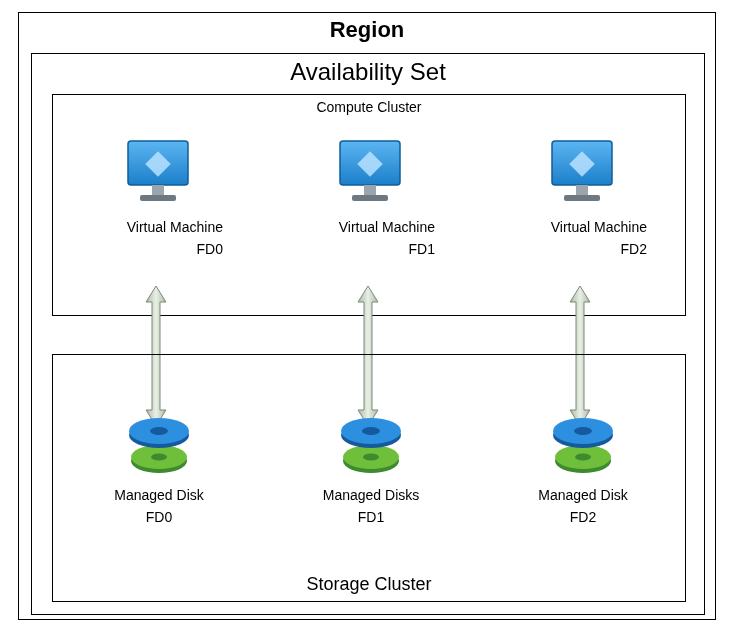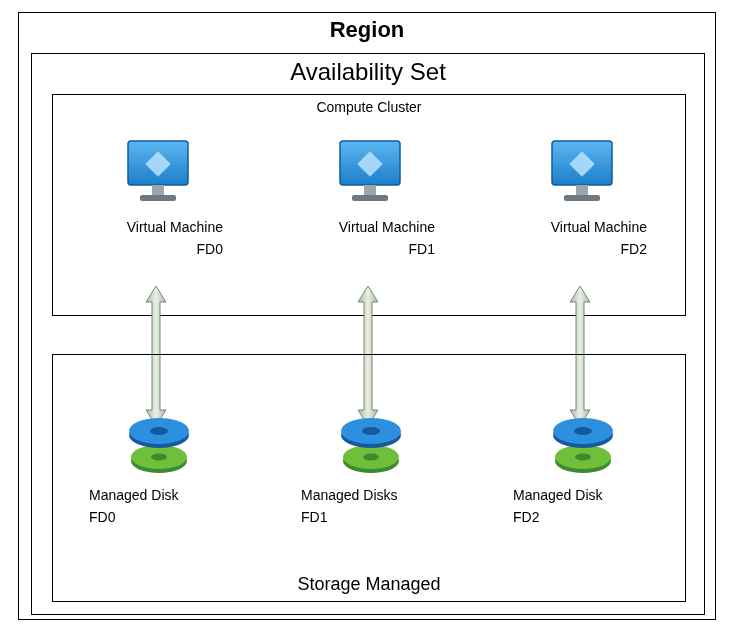--- a/index.html
+++ b/index.html
@@ -71,20 +71,21 @@
   .vm-col.c2 { left: 464px; }
   .vm-label {
     font-size: 14px;
     line-height: 1.25;
     margin-top: 4px;
   }
   .disk-col {
     position: absolute;
     top: 60px;
     width: 140px;
+    text-align: center;
   }
   .disk-col.c0 { left: 36px; }
   .disk-col.c1 { left: 248px; }
   .disk-col.c2 { left: 460px; }
   .disk-label {
     font-size: 14px;
     line-height: 1.25;
     margin-top: 4px;
   }
   svg { display: block; margin: 0 auto; }
@@ -200,17 +201,17 @@
           <ellipse cx="40" cy="42" rx="28" ry="12" fill="#6fbf3a"></ellipse>
           <ellipse cx="40" cy="42" rx="8" ry="3.5" fill="#3d8b2e"></ellipse>
           <ellipse cx="40" cy="20" rx="30" ry="13" fill="#165a9e"></ellipse>
           <ellipse cx="40" cy="16" rx="30" ry="13" fill="#2d8fe0"></ellipse>
           <ellipse cx="40" cy="16" rx="9" ry="4" fill="#165a9e"></ellipse>
         </svg>
         <div class="disk-label">Managed Disk</div>
         <div class="disk-label">FD2</div>
       </div>
 
-      <div class="storage-title">Storage Managed</div>
+      <div class="storage-title">Storage Cluster</div>
     </div>
 
   </div>
 </div>
 
 </body></html>

